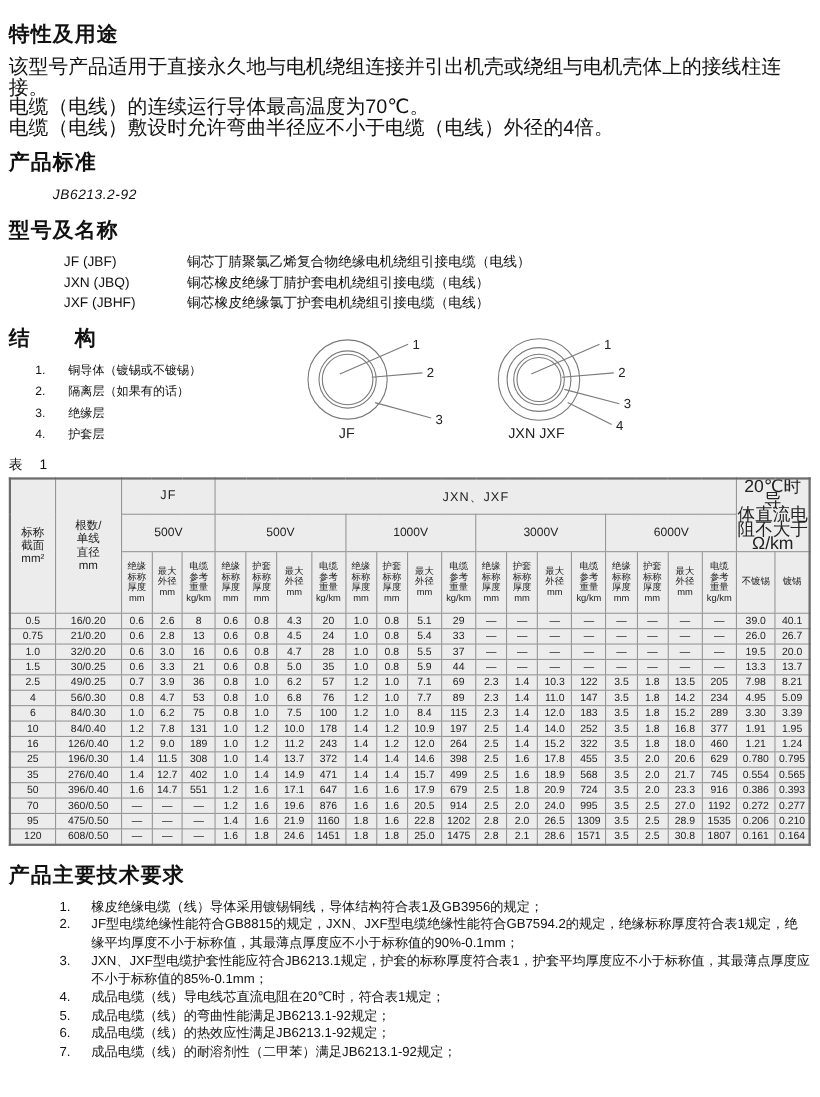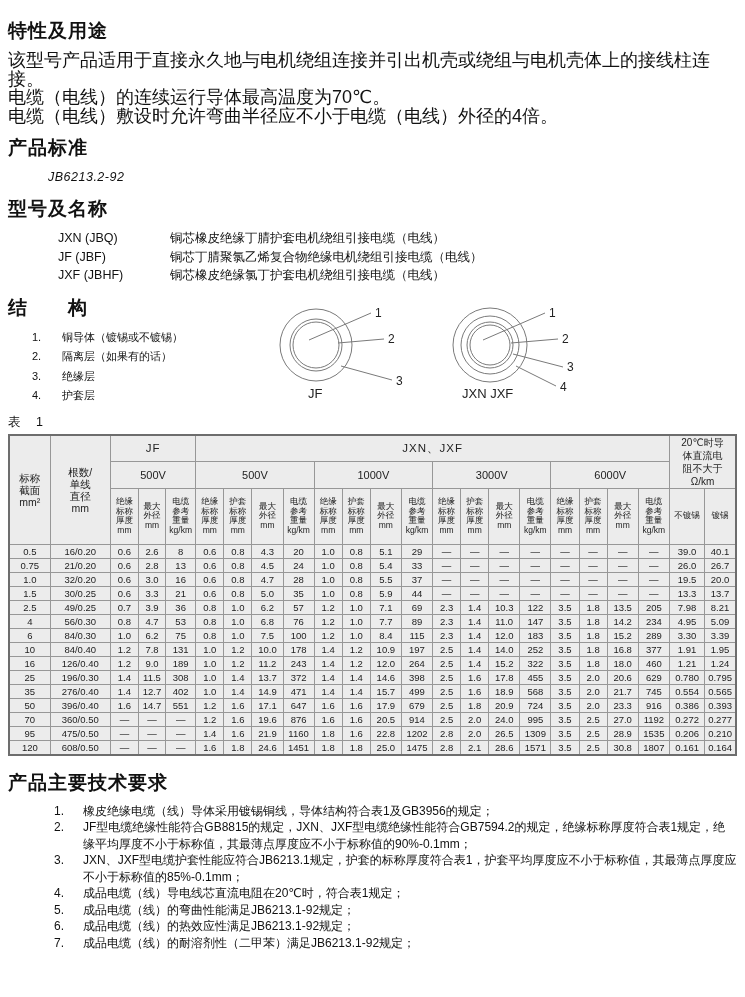--- a/index.html
+++ b/index.html
@@ -32,21 +32,21 @@
   .table-caption { font-size:12.5px; margin:2px 0 3px 0; letter-spacing:6px; }
 
   table.spec { border-collapse:collapse; table-layout:fixed; width:729px;
                background:var(--table-bg,#ececec); border:2px solid #6d6d6d; }
   table.spec th, table.spec td { border:1px solid var(--grid,#979797); text-align:center;
                vertical-align:middle; padding:0; font-weight:normal; color:#222; overflow:hidden; }
   thead th { white-space:pre-line; }
   .thg { font-size:11.5px; height:20px; letter-spacing:1px; }
   .thv { font-size:11px; height:20px; }
   .thb { font-size:10.5px; line-height:12px; }
-  .thr { font-size:10px; line-height:13px; }
+  .thr { font-size:16px; line-height:13px; }
   .ths { font-size:8.5px; line-height:9.5px; height:56px; }
   tbody td { height:13px; font-size:9.5px; line-height:13px;
              border-top:none; border-bottom:none; white-space:nowrap; }
 
   .req { position:relative; padding-left:75px; font-size:12px; line-height:16.5px; }
   .req .num { position:absolute; left:46px; }
 </style>
 </head>
 <body>
 
@@ -58,22 +58,22 @@
       <p>该型号产品适用于直接永久地与电机绕组连接并引出机壳或绕组与电机壳体上的接线柱连接。</p>
       <p>电缆（电线）的连续运行导体最高温度为70℃。</p>
       <p>电缆（电线）敷设时允许弯曲半径应不小于电缆（电线）外径的4倍。</p>
     </div>
 
   <h2>产品标准</h2>
   <div class="std-val">JB6213.2-92</div>
 
   <h2>型号及名称</h2>
   <div>
+      <div class="model-row"><span class="model-name">JF (JBF)</span><span>铜芯丁腈聚氯乙烯复合物绝缘电机绕组引接电缆（电线）</span></div>
       <div class="model-row"><span class="model-name">JXN (JBQ)</span><span>铜芯橡皮绝缘丁腈护套电机绕组引接电缆（电线）</span></div>
-      <div class="model-row"><span class="model-name">JF (JBF)</span><span>铜芯丁腈聚氯乙烯复合物绝缘电机绕组引接电缆（电线）</span></div>
       <div class="model-row"><span class="model-name">JXF (JBHF)</span><span>铜芯橡皮绝缘氯丁护套电机绕组引接电缆（电线）</span></div>
     </div>
 
   <h2>结　　构</h2>
   <div class="structure-sec">
     <div>
         <div class="s-item"><span class="num">1.</span><span>铜导体（镀锡或不镀锡）</span></div>
         <div class="s-item"><span class="num">2.</span><span>隔离层（如果有的话）</span></div>
         <div class="s-item"><span class="num">3.</span><span>绝缘层</span></div>
         <div class="s-item"><span class="num">4.</span><span>护套层</span></div>

